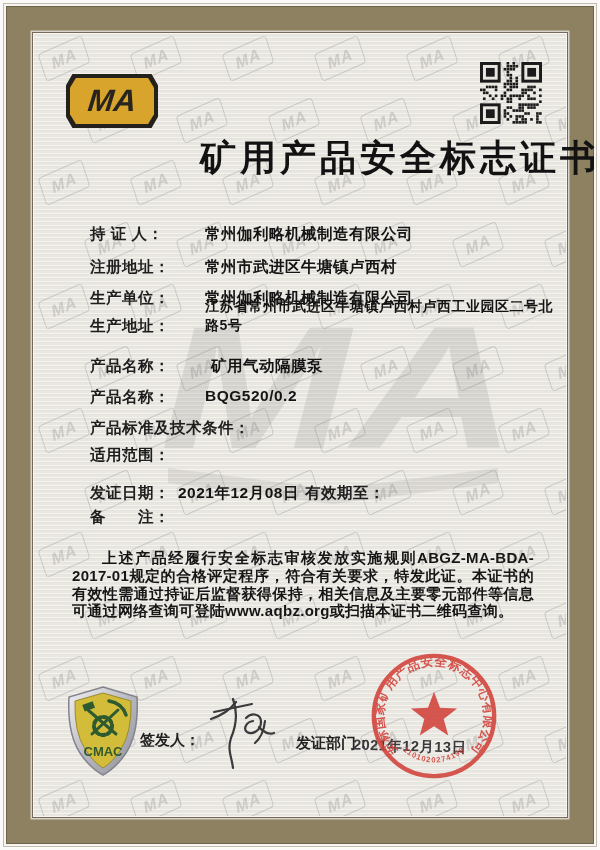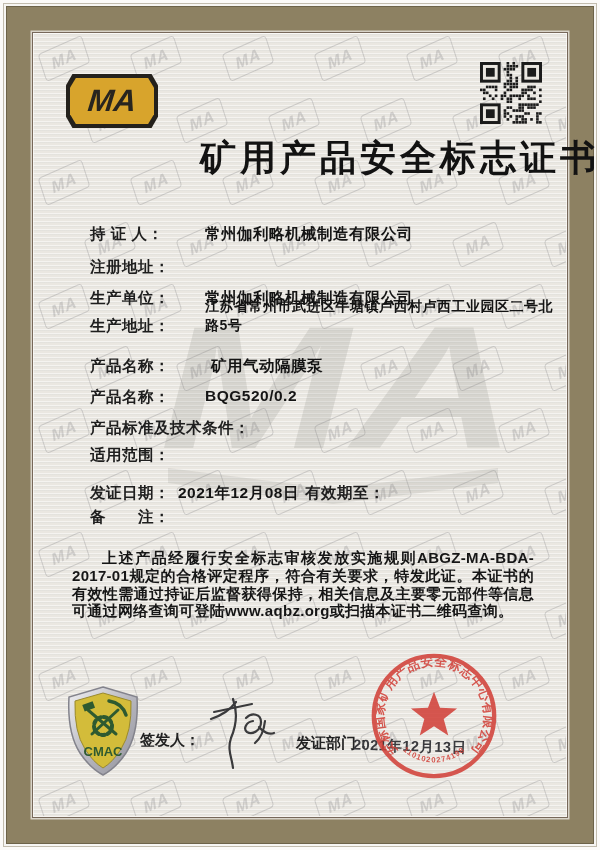--- a/index.html
+++ b/index.html
@@ -322,20 +322,21 @@
           </g>
       </g>
     </svg>
 
     <div class="abs title">矿用产品安全标志证书</div>
 
     <div class="abs row-label" style="left:90px;top:224px">持 证 人：</div>
     <div class="abs row-value" style="left:205px;top:224px">常州伽利略机械制造有限公司</div>
 
     <div class="abs row-label" style="left:90px;top:257px">注册地址：</div>
+    <div class="abs row-value" style="left:205px;top:257px">常州市武进区牛塘镇卢西村</div>
 
     <div class="abs row-label" style="left:90px;top:288px">生产单位：</div>
     <div class="abs row-value" style="left:205px;top:288px">常州伽利略机械制造有限公司</div>
 
     <div class="abs row-label" style="left:90px;top:316px">生产地址：</div>
     <div class="abs row-value" style="left:205px;top:297px;width:352px;font-size:14px;line-height:19px">江苏省常州市武进区牛塘镇卢西村卢西工业园区二号北路5号</div>
 
     <div class="abs row-label" style="left:90px;top:356px">产品名称：</div>
     <div class="abs row-value" style="left:211px;top:356px">矿用气动隔膜泵</div>
 

